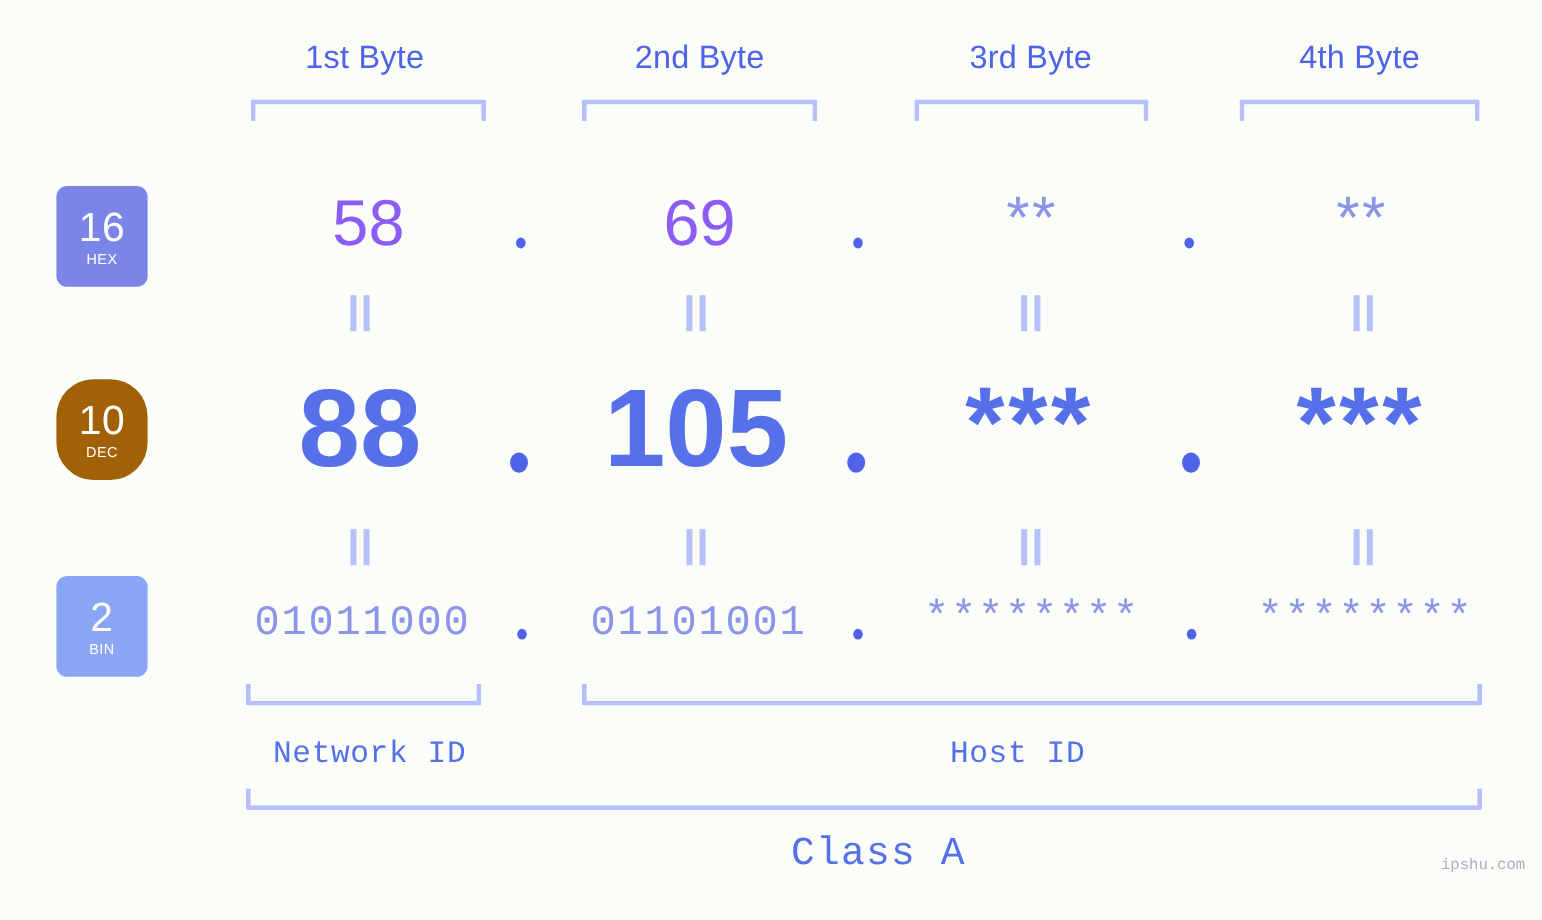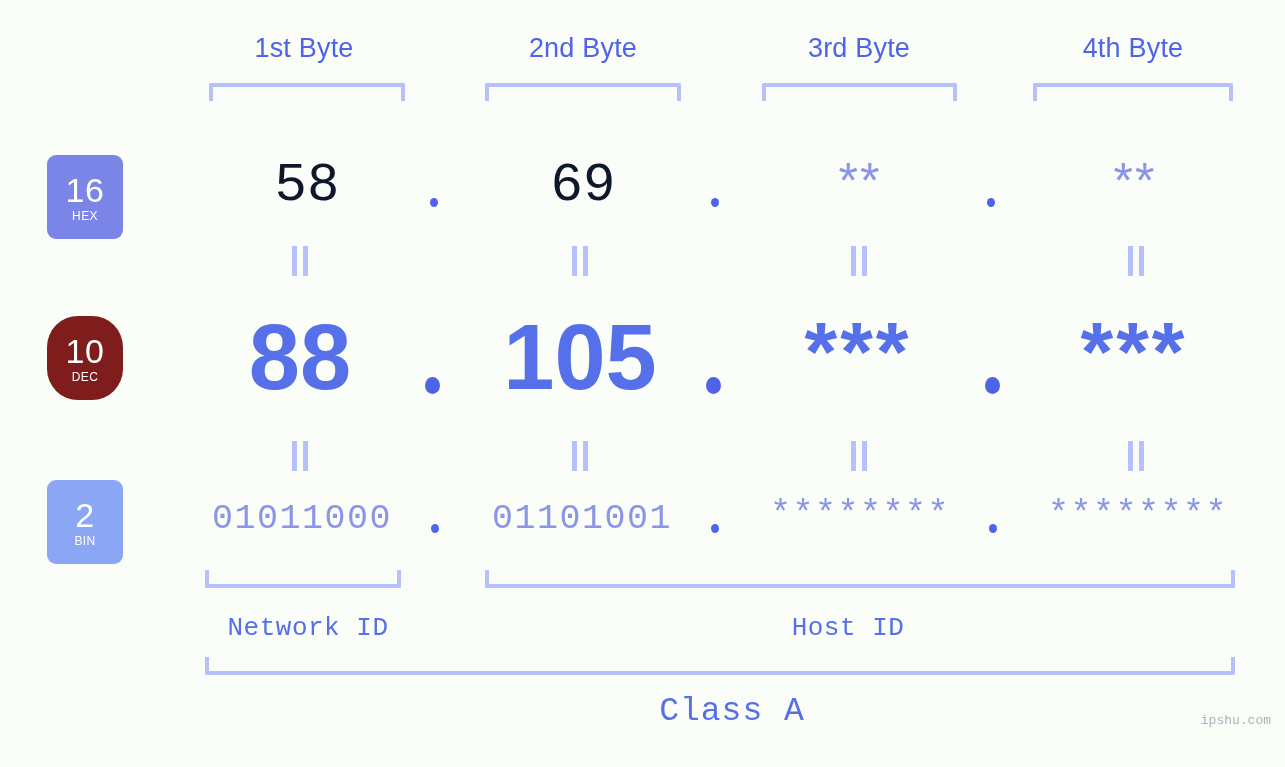--- a/index.html
+++ b/index.html
@@ -71,35 +71,35 @@
     font-weight: 400;
     letter-spacing: 0.5px;
   }
   .badge .nm {
     font-size: 12px;
     font-weight: 400;
     margin-top: 3px;
     letter-spacing: 0.4px;
   }
   #badge-hex { top: 155px; height: 84px; background: #7b85e8; }
-  #badge-dec { top: 316px; height: 84px; background: #7f1d1d; border-radius: 31px; }
+  #badge-dec { top: 316px; height: 84px; background: #a16207; border-radius: 31px; }
   #badge-bin { top: 480px; height: 84px; background: #8aa6f5; }
 
   
   .cell {
     position: absolute;
     text-align: center;
     white-space: nowrap;
   }
 
   
   .hex-val {
-    font-family: Liberation Mono, monospace;
+    font-family: Liberation Sans, sans-serif;
     font-size: 54px;
-    color: #0f172a;
+    color: #8b5cf6;
     top: 155px;
     line-height: 62px;
   }
   .hex-star {
     font-family: "Liberation Sans", sans-serif;
     font-size: 50px;
     color: #8b95e8;
     top: 150px;
     line-height: 62px;
     letter-spacing: 2px;

